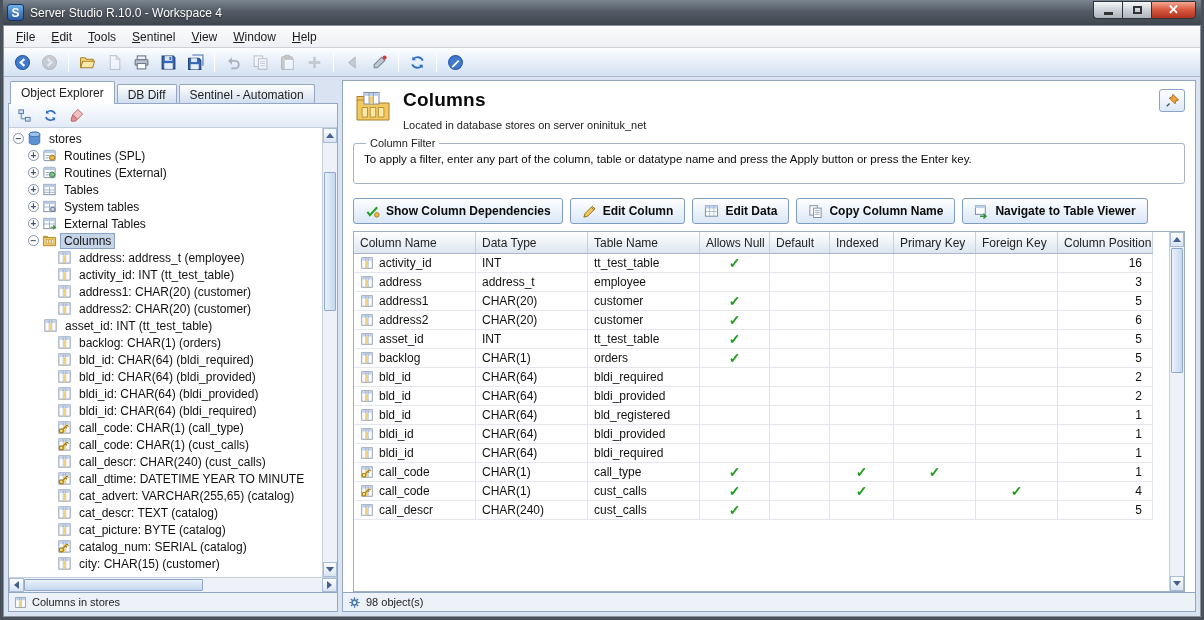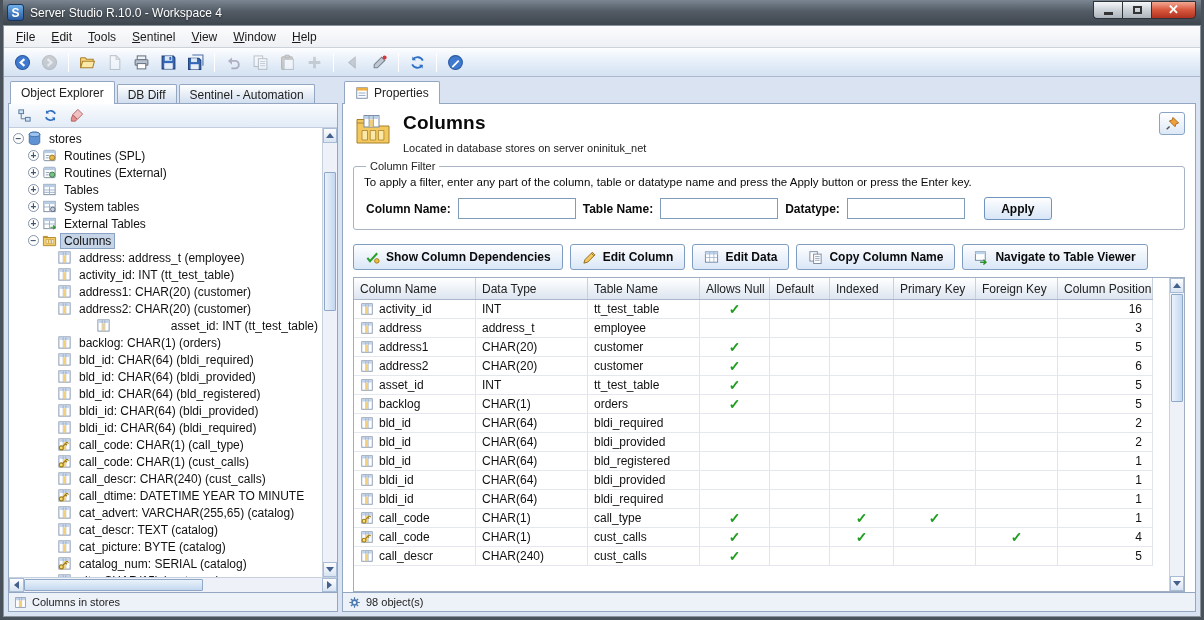--- a/index.html
+++ b/index.html
@@ -436,21 +436,21 @@
                   <span class="icon">
                     <svg viewBox="0 0 16 16">
                       <rect x="2" y="2" width="12" height="12" fill="#fff" stroke="#8494ac"></rect>
                       <rect x="2.4" y="2.4" width="11.2" height="2.8" fill="#c3d4ea"></rect>
                       <path d="M6.6 2.4v11.2M9.4 2.4v11.2" stroke="#8494ac" stroke-width=".6"></path>
                       <rect x="6.9" y="5.6" width="2.2" height="8" fill="#f2cf7a"></rect>
                     </svg>
                   </span>
                   <span class="tree-label">address2: CHAR(20) (customer)</span>
                 </div>
-                <div class="tree-row" style="padding-left: 19px; justify-content: space-between;">
+                <div class="tree-row" style="padding-left: 19px;">
                   <span class="toggle spacer"></span>
                   <span class="icon">
                     <svg viewBox="0 0 16 16">
                       <rect x="2" y="2" width="12" height="12" fill="#fff" stroke="#8494ac"></rect>
                       <rect x="2.4" y="2.4" width="11.2" height="2.8" fill="#c3d4ea"></rect>
                       <path d="M6.6 2.4v11.2M9.4 2.4v11.2" stroke="#8494ac" stroke-width=".6"></path>
                       <rect x="6.9" y="5.6" width="2.2" height="8" fill="#f2cf7a"></rect>
                     </svg>
                   </span>
                   <span class="tree-label">asset_id: INT (tt_test_table)</span>
@@ -483,32 +483,20 @@
                   <span class="toggle spacer"></span>
                   <span class="icon">
                     <svg viewBox="0 0 16 16">
                       <rect x="2" y="2" width="12" height="12" fill="#fff" stroke="#8494ac"></rect>
                       <rect x="2.4" y="2.4" width="11.2" height="2.8" fill="#c3d4ea"></rect>
                       <path d="M6.6 2.4v11.2M9.4 2.4v11.2" stroke="#8494ac" stroke-width=".6"></path>
                       <rect x="6.9" y="5.6" width="2.2" height="8" fill="#f2cf7a"></rect>
                     </svg>
                   </span>
                   <span class="tree-label">bld_id: CHAR(64) (bldi_provided)</span>
-                </div>
-                <div class="tree-row" style="padding-left: 33px;">
-                  <span class="toggle spacer"></span>
-                  <span class="icon">
-                    <svg viewBox="0 0 16 16">
-                      <rect x="2" y="2" width="12" height="12" fill="#fff" stroke="#8494ac"></rect>
-                      <rect x="2.4" y="2.4" width="11.2" height="2.8" fill="#c3d4ea"></rect>
-                      <path d="M6.6 2.4v11.2M9.4 2.4v11.2" stroke="#8494ac" stroke-width=".6"></path>
-                      <rect x="6.9" y="5.6" width="2.2" height="8" fill="#f2cf7a"></rect>
-                    </svg>
-                  </span>
-                  <span class="tree-label">bld_id: CHAR(64) (bld_registered)</span>
                 </div>
                 <div class="tree-row" style="padding-left: 33px;">
                   <span class="toggle spacer"></span>
                   <span class="icon">
                     <svg viewBox="0 0 16 16">
                       <rect x="2" y="2" width="12" height="12" fill="#fff" stroke="#8494ac"></rect>
                       <rect x="2.4" y="2.4" width="11.2" height="2.8" fill="#c3d4ea"></rect>
                       <path d="M6.6 2.4v11.2M9.4 2.4v11.2" stroke="#8494ac" stroke-width=".6"></path>
                       <rect x="6.9" y="5.6" width="2.2" height="8" fill="#f2cf7a"></rect>
                     </svg>
@@ -675,32 +663,20 @@
                   <path d="M6.6 2.4v11.2M9.4 2.4v11.2" stroke="#8494ac" stroke-width=".6"></path>
                   <rect x="6.9" y="5.6" width="2.2" height="8" fill="#f2cf7a"></rect>
                 </svg>
               </span>
             <span>Columns in stores</span>
           </div>
         </div>
       </div>
 
       <div class="right-panel">
-        <div class="tabs">
-          <div class="tab active">
-            <span class="icon" id="prop-tab-icon">
-                <svg viewBox="0 0 16 16">
-                  <rect x="2" y="2" width="12" height="12" fill="#fff" stroke="#6f84a2"></rect>
-                  <rect x="2" y="2" width="12" height="3.2" fill="#f0b040"></rect>
-                  <path d="M4 8h8M4 10.8h8" stroke="#8aa0c0"></path>
-                </svg>
-              </span>
-            <span>Properties</span>
-          </div>
-        </div>
         <div class="panel-body">
           <div class="prop-header">
             <span class="big-icon" id="header-icon">
                 <svg viewBox="0 0 36 34">
                   <path d="M2 11V7.5h10l2.4 3" fill="#f3c95f" stroke="#a8802a"></path>
                   <path d="M2 11h13.5L18 14h16v17H2z" fill="#f3c95f" stroke="#a8802a"></path>
                   <rect x="9" y="3.5" width="15" height="11.5" fill="#fff" stroke="#7a8aa0"></rect>
                   <rect x="9.4" y="3.9" width="14.2" height="3" fill="#bcd0e8"></rect>
                   <rect x="14" y="7.4" width="4.4" height="7.2" fill="#f2cf7a"></rect>
                   <path d="M14 3.9v11M18.4 3.9v11" stroke="#7a8aa0" stroke-width=".7"></path>
@@ -716,29 +692,20 @@
                   <svg viewBox="0 0 16 16">
                     <path d="M8.5 1.5l6 6-2.7.8-1.1 3.1-6.1-6.1 3.1-1.1z" fill="#f0a03c" stroke="#a86a18"></path>
                     <path d="M4.9 11.1L1.8 14.2" stroke="#555" stroke-width="1.5"></path>
                   </svg>
                 </span>
               </div>
           </div>
           <fieldset class="filter-box">
             <legend>Column Filter</legend>
             <div class="filter-instr">To apply a filter, enter any part of the column, table or datatype name and press the Apply button or press the Enter key.</div>
-            <div class="filter-row" id="filter-row">
-                <span class="filter-label">Column Name:</span>
-                <input class="filter-input" type="text" style="">
-                <span class="filter-label">Table Name:</span>
-                <input class="filter-input" type="text" style="">
-                <span class="filter-label">Datatype:</span>
-                <input class="filter-input" type="text" style="">
-                <button class="apply-btn">Apply</button>
-              </div>
           </fieldset>
           <div class="actions" id="actions">
               <button class="action-btn">
                 <span class="icon">
                   <svg viewBox="0 0 16 16">
                     <path d="M2.5 8.5l2.8 3.5L13 3.5" fill="none" stroke="#28a028" stroke-width="2.2"></path>
                     <circle cx="12.6" cy="11.6" r="2.4" fill="#f0c040" stroke="#a07818"></circle>
                   </svg>
                 </span>
                 <span>Show Column Dependencies</span>

